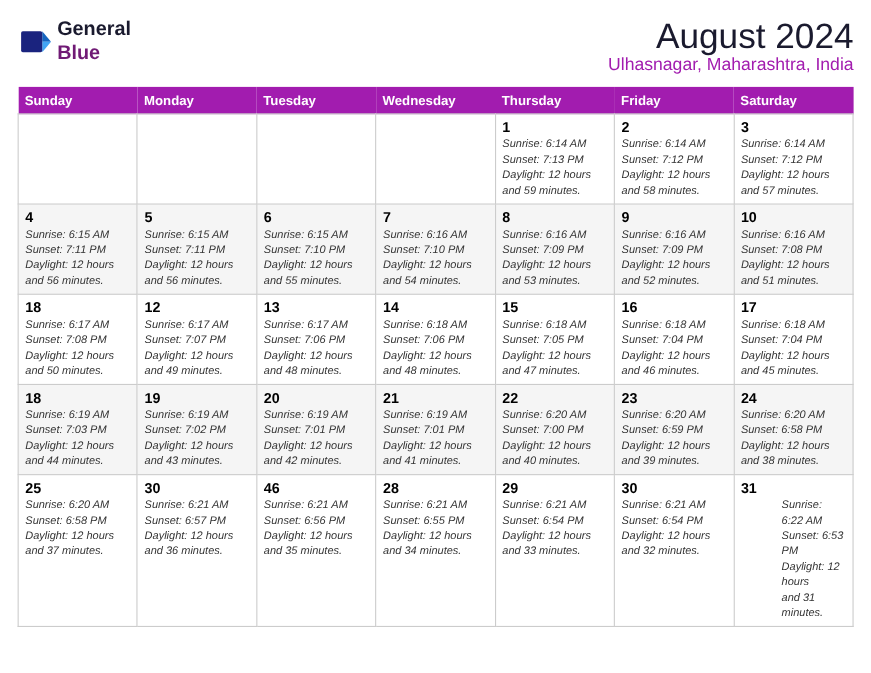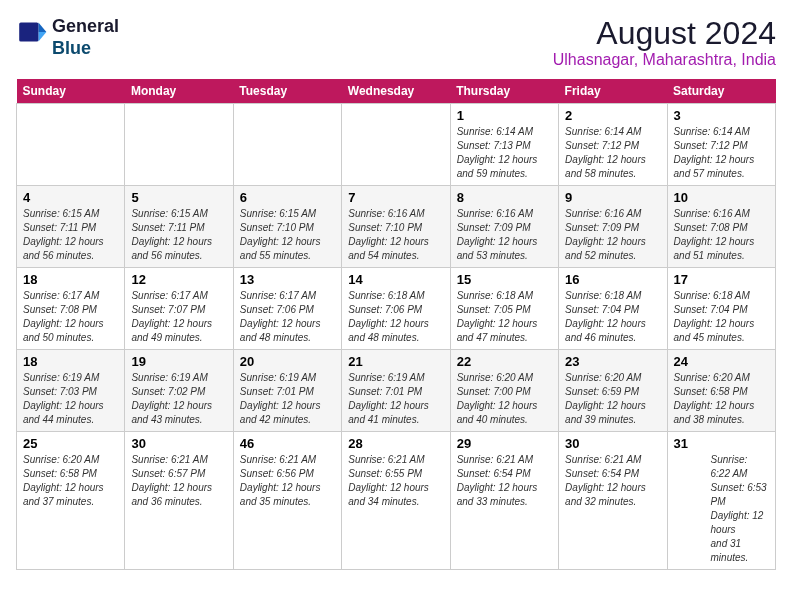--- a/index.html
+++ b/index.html
@@ -11,20 +11,21 @@
       padding: 16px;
     }
     .header {
       display: flex;
       justify-content: space-between;
       align-items: flex-start;
       margin-bottom: 10px;
     }
     .logo {
       display: flex;
+      align-items: center;
       gap: 4px;
     }
     .logo-text {
       font-size: 18px;
       font-weight: bold;
       line-height: 1.2;
       color: #1a1a2e;
     }
     .logo-icon {
       width: 32px;
@@ -42,21 +43,21 @@
     .subtitle {
       font-size: 16px;
       color: #a21caf;
     }
     table {
       width: 100%;
       border-collapse: collapse;
       font-size: 11px;
     }
     thead tr th {
-      background-color: #be185d;
+      background-color: #a21caf;
       color: #fff;
       padding: 5px 6px;
       text-align: left;
       font-size: 12px;
       font-weight: bold;
     }
     tbody tr td {
       border: 1px solid #ccc;
       padding: 4px 6px;
       vertical-align: top;
@@ -88,21 +89,21 @@
 
 <div class="header">
   <div class="logo">
     <svg class="logo-icon" viewBox="0 0 40 40">
       <polygon points="28,8 38,20 28,20" fill="#1565c0"></polygon>
       <polygon points="28,20 38,20 28,32" fill="#42a5f5"></polygon>
       <rect x="4" y="8" width="24" height="24" fill="#1a237e" rx="2"></rect>
     </svg>
     <div class="logo-text">
       <div>General</div>
-      <div style="color:#0c4a6e;">Blue</div>
+      <div style="color:#701a75;">Blue</div>
     </div>
   </div>
   <div class="title-block">
     <div class="main-title">August 2024</div>
     <div class="subtitle">Ulhasnagar, Maharashtra, India</div>
   </div>
 </div>
 
 <table>
   <thead>

